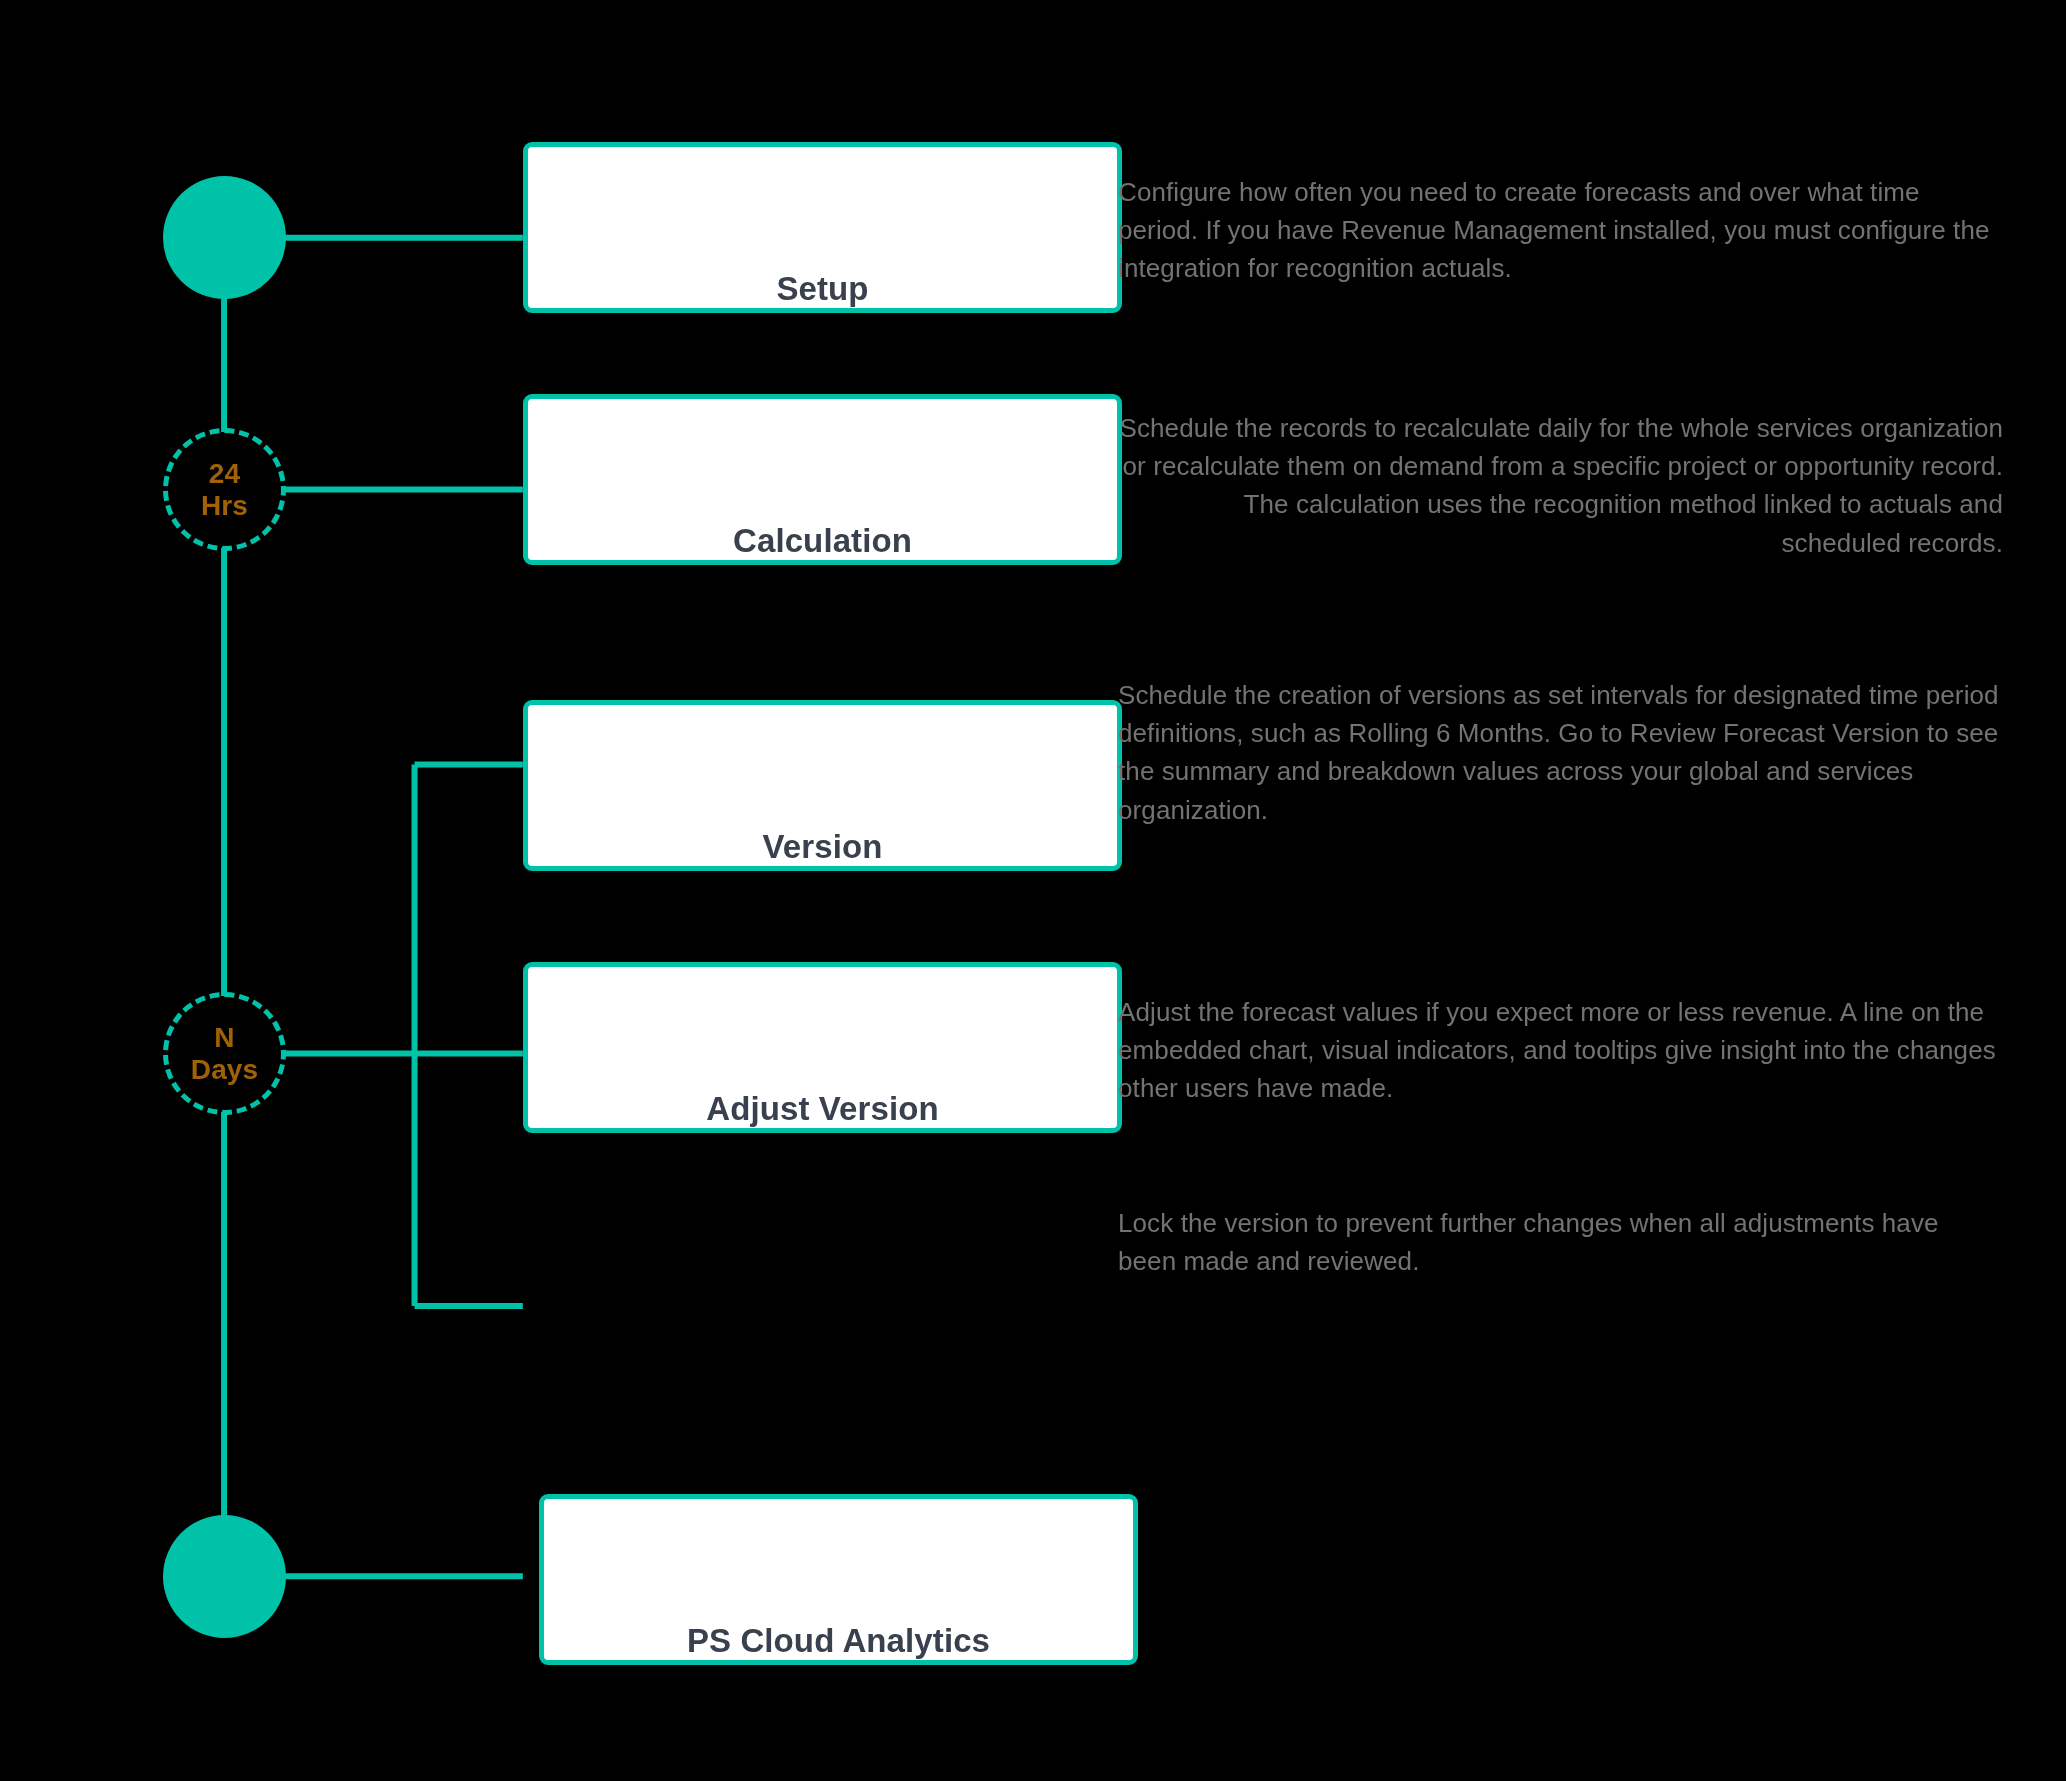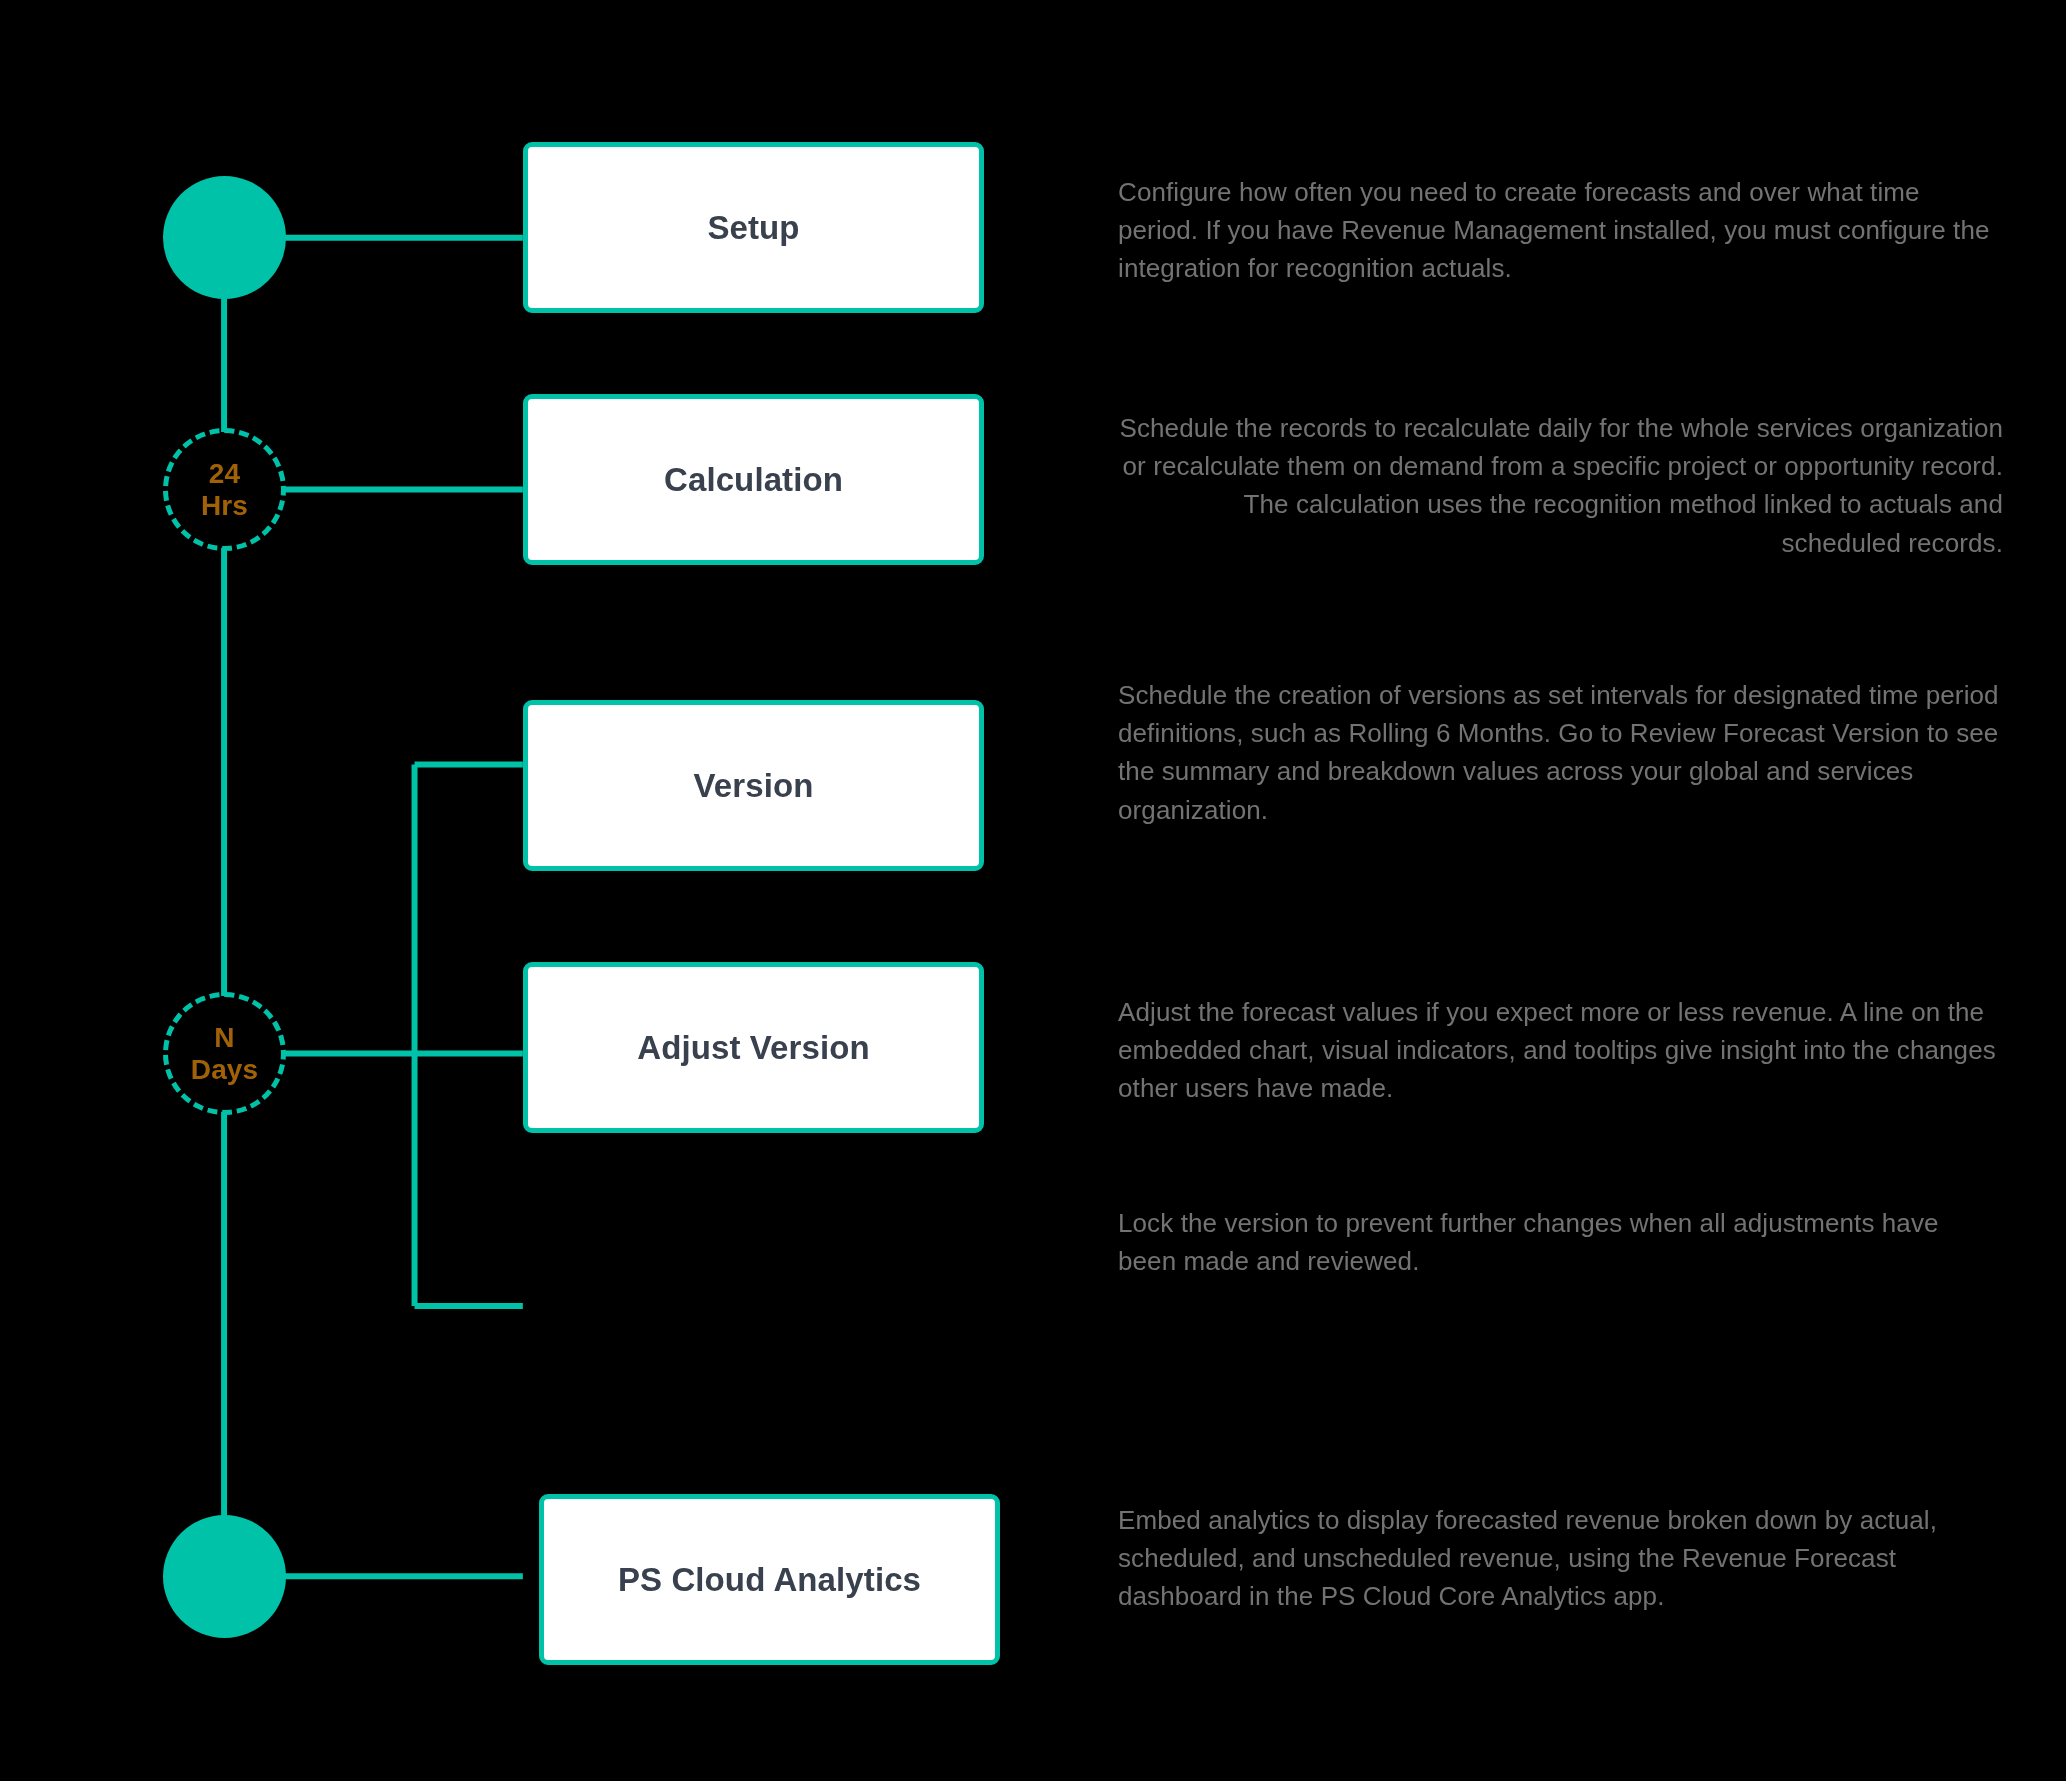--- a/index.html
+++ b/index.html
@@ -13,23 +13,23 @@
   
   .node{position:absolute;width:123px;height:123px;border-radius:50%;
         box-sizing:border-box;display:flex;flex-direction:column;
         align-items:center;justify-content:center;}
   .node.solid{background:#00c2a8;}
   .node.dashed{border:5.2px dashed #00c2a8;background:transparent;}
   .node .nline{color:#a16207;font-size:28px;font-weight:700;line-height:1.12;
                letter-spacing:0.1px;}
 
   
-  .pbox{position:absolute;left:523px;width:461px;height:171px;
+  .pbox{position:absolute;left:523px;width:599px;height:171px;
         background:#ffffff;border:5.2px solid #00c2a8;border-radius:9px;
-        box-sizing:border-box;display:flex;align-items:center;
+        box-sizing:border-box;display:flex;align-items:flex-end;
         justify-content:center;}
   .pbox .plabel{color:#38414d;font-size:33px;font-weight:700;
                 letter-spacing:0.1px;text-align:center;}
 
   
   .desc{position:absolute;left:1118px;width:885px;
         color:#737373;font-size:26px;line-height:1.47;
         letter-spacing:0.1px;font-weight:400;}
 </style>
 </head>
@@ -88,16 +88,15 @@
   </div>
   <div class="pbox" style="top:1494px;margin-left:16px;">
     <span class="plabel">PS Cloud Analytics</span>
   </div>
 
   <div class="desc" style="top:173px;">Configure how often you need to create forecasts and over what time period. If you have Revenue Management installed, you must configure the integration for recognition actuals.</div>
   <div class="desc" style="top:409px;text-align:right;">Schedule the records to recalculate daily for the whole services organization or recalculate them on demand from a specific project or opportunity record. The calculation uses the recognition method linked to actuals and scheduled records.</div>
   <div class="desc" style="top:676px;">Schedule the creation of versions as set intervals for designated time period definitions, such as Rolling 6 Months. Go to Review Forecast Version to see the summary and breakdown values across your global and services organization.</div>
   <div class="desc" style="top:993px;">Adjust the forecast values if you expect more or less revenue. A line on the embedded chart, visual indicators, and tooltips give insight into the changes other users have made.</div>
   <div class="desc" style="top:1204px;">Lock the version to prevent further changes when all adjustments have been made and reviewed.</div>
-  <div class="desc" style="top:1501px;">Embed analytics to display forecasted revenue broken down by actual, scheduled, and unscheduled revenue, using the Revenue Forecast dashboard in the PS Cloud Core Analytics app.</div>
 
 </div>
 
 
 </body></html>

